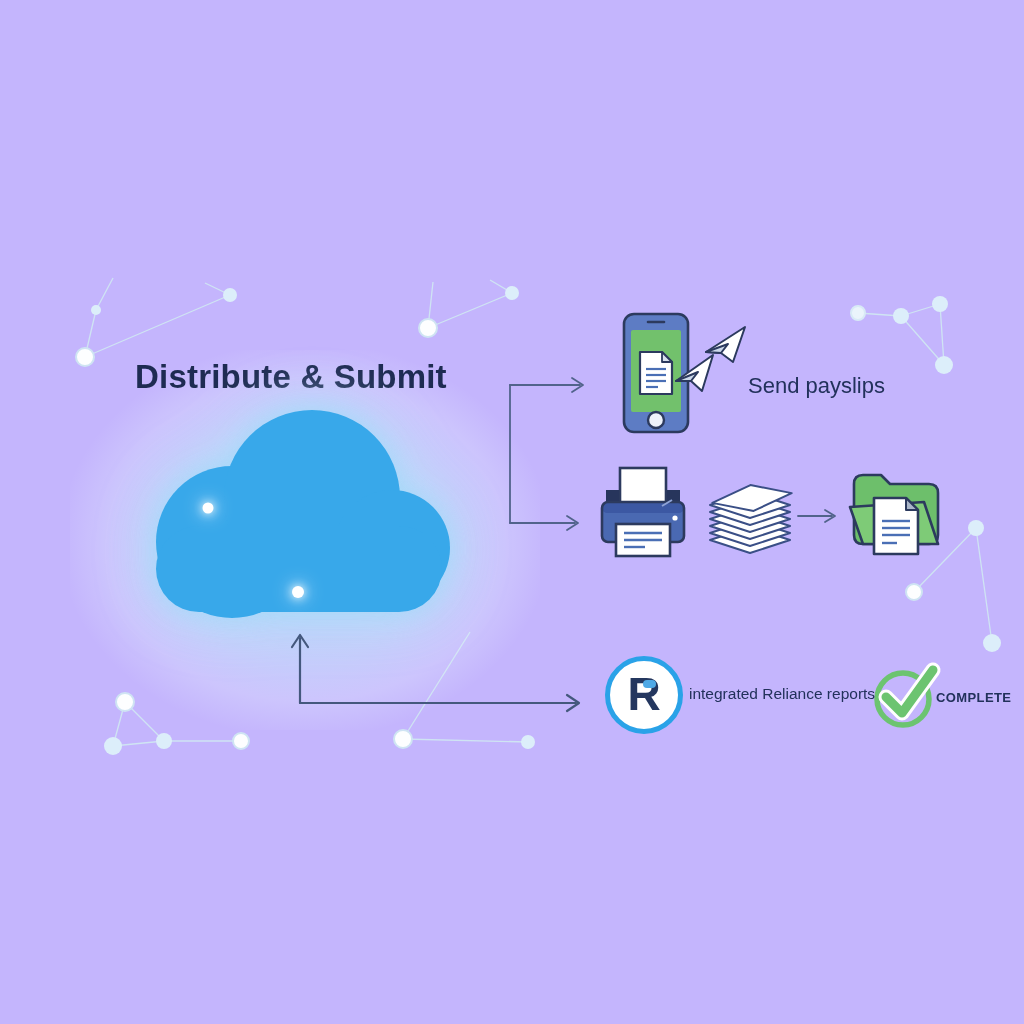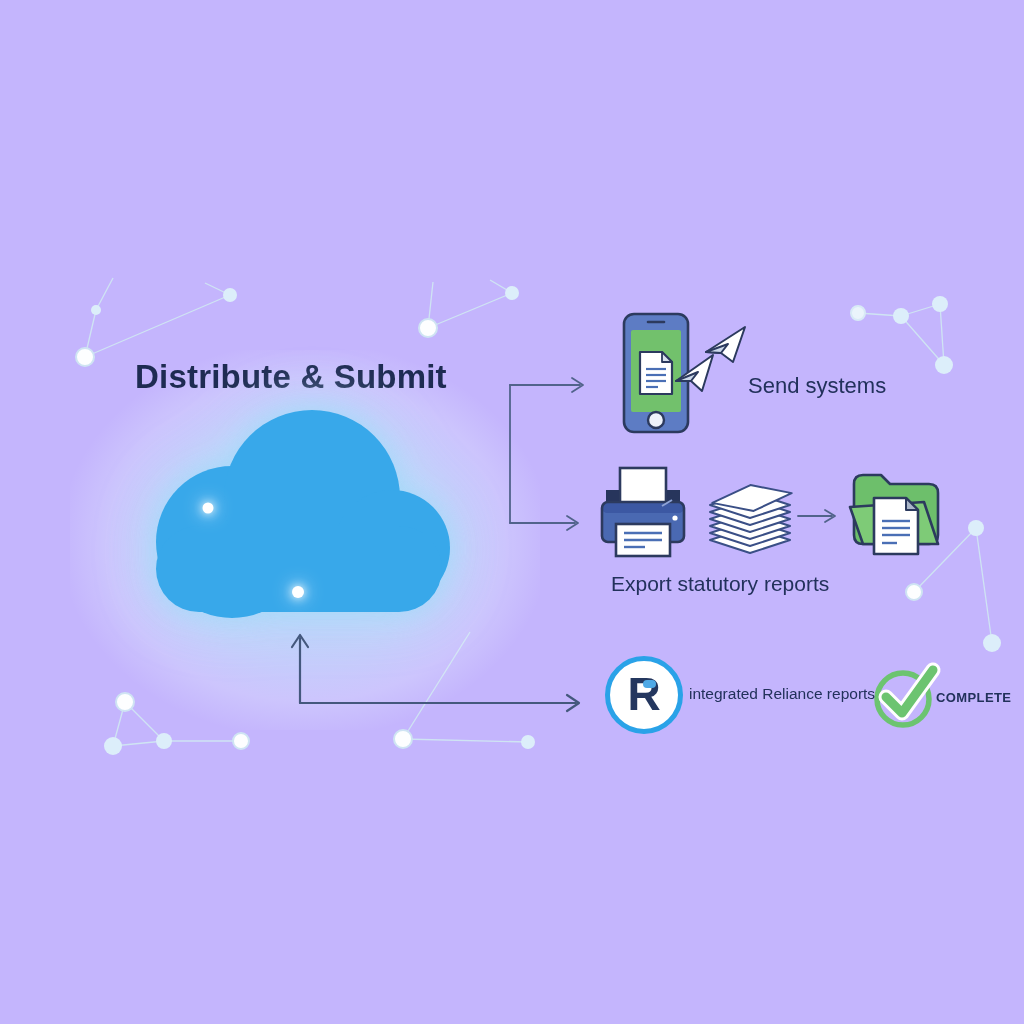--- a/index.html
+++ b/index.html
@@ -197,18 +197,17 @@
       <path d="M886 697 L902 713 L933 670" fill="none" stroke="#fefefe" stroke-width="15" stroke-linecap="round" stroke-linejoin="round"></path>
       <path d="M886 697 L902 713 L933 670" fill="none" stroke="#6cc470" stroke-width="9" stroke-linecap="round" stroke-linejoin="round"></path>
     </g>
   </svg>
 
   <div class="rlogo">
     <span class="rletter">R</span>
     <span class="rdot"></span>
   </div>
 
-  <div class="txt label-send">Send systems</div>
-  <div class="txt label-export">Export statutory reports</div>
+  <div class="txt label-send">Send payslips</div>
   <div class="txt label-reliance">integrated Reliance reports</div>
   <div class="txt label-complete">COMPLETE</div>
 
 </div>
 
 </body></html>

